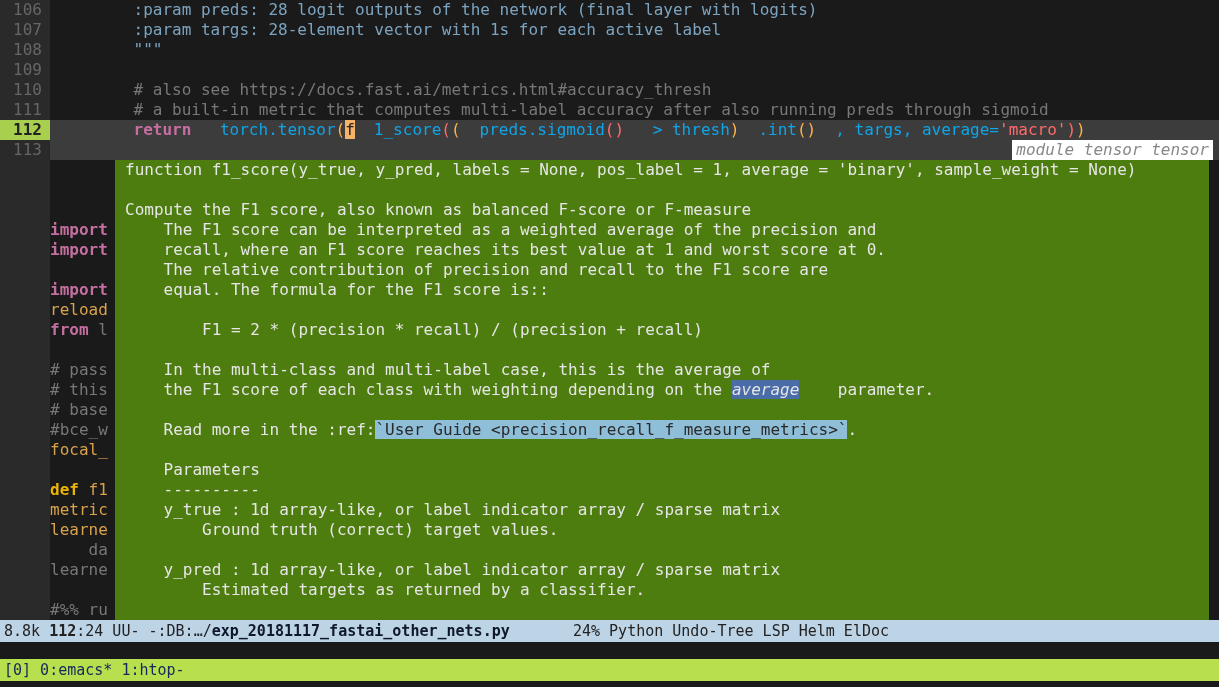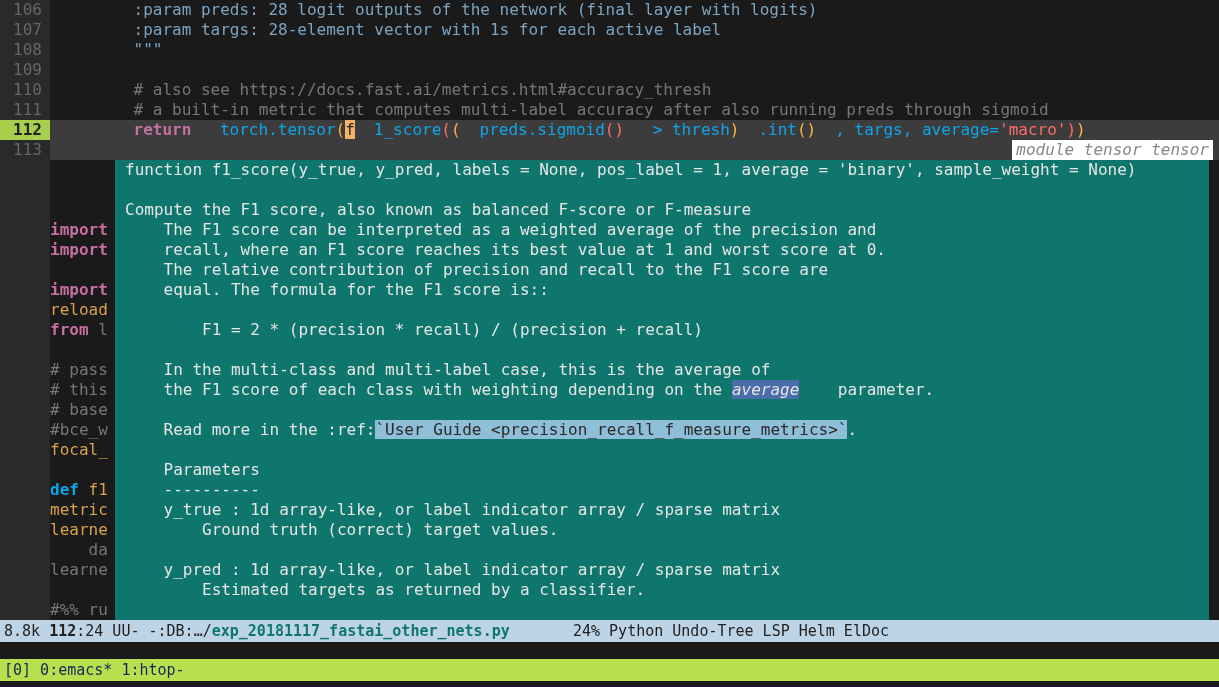--- a/index.html
+++ b/index.html
@@ -52,53 +52,53 @@
     font-style: italic;
     background: #ffffff;
     padding: 0 4px;
   }
   .tooltip {
     position: absolute;
     left: 115px;
     top: 160px;
     width: 1094px;
     height: 460px;
-    background: #0f766e;
+    background: #4d7c0f;
     color: #e6e6e6;
     padding: 0 10px;
     white-space: pre;
     overflow: hidden;
   }
   .tooltip .paramhl { font-style: italic; background: #4a6ca8; }
   .back-code {
     position: absolute;
     left: 50px;
     top: 160px;
     width: 65px;
     height: 460px;
     overflow: hidden;
     color: #777;
     white-space: pre;
     background: #1a1a1a;
   }
   .back-code .kw { color: #c56fa0; font-weight: bold; }
   .back-code .fn { color: #d9a24b; text-align: right; }
-  .back-code .df { color: #0ea5e9; font-weight: bold; }
+  .back-code .df { color: #eab308; font-weight: bold; }
   .modeline {
     position: absolute;
     left: 0; right: 0;
     top: 620px;
     height: 22px;
     background: #bdd4e7;
     color: #222;
     white-space: pre;
     padding: 1px 4px;
     font-size: 15px;
   }
-  .modeline .file { color: #0f766e; font-weight: bold; }
+  .modeline .file { color: #0f172a; font-weight: bold; }
   .modeline .linecol { font-weight: bold; }
   .tmux {
     position: absolute;
     left: 0; right: 0;
     top: 659px;
     height: 22px;
     background: #b8e04e;
     color: #15285a;
     white-space: pre;
     padding: 1px 4px;

